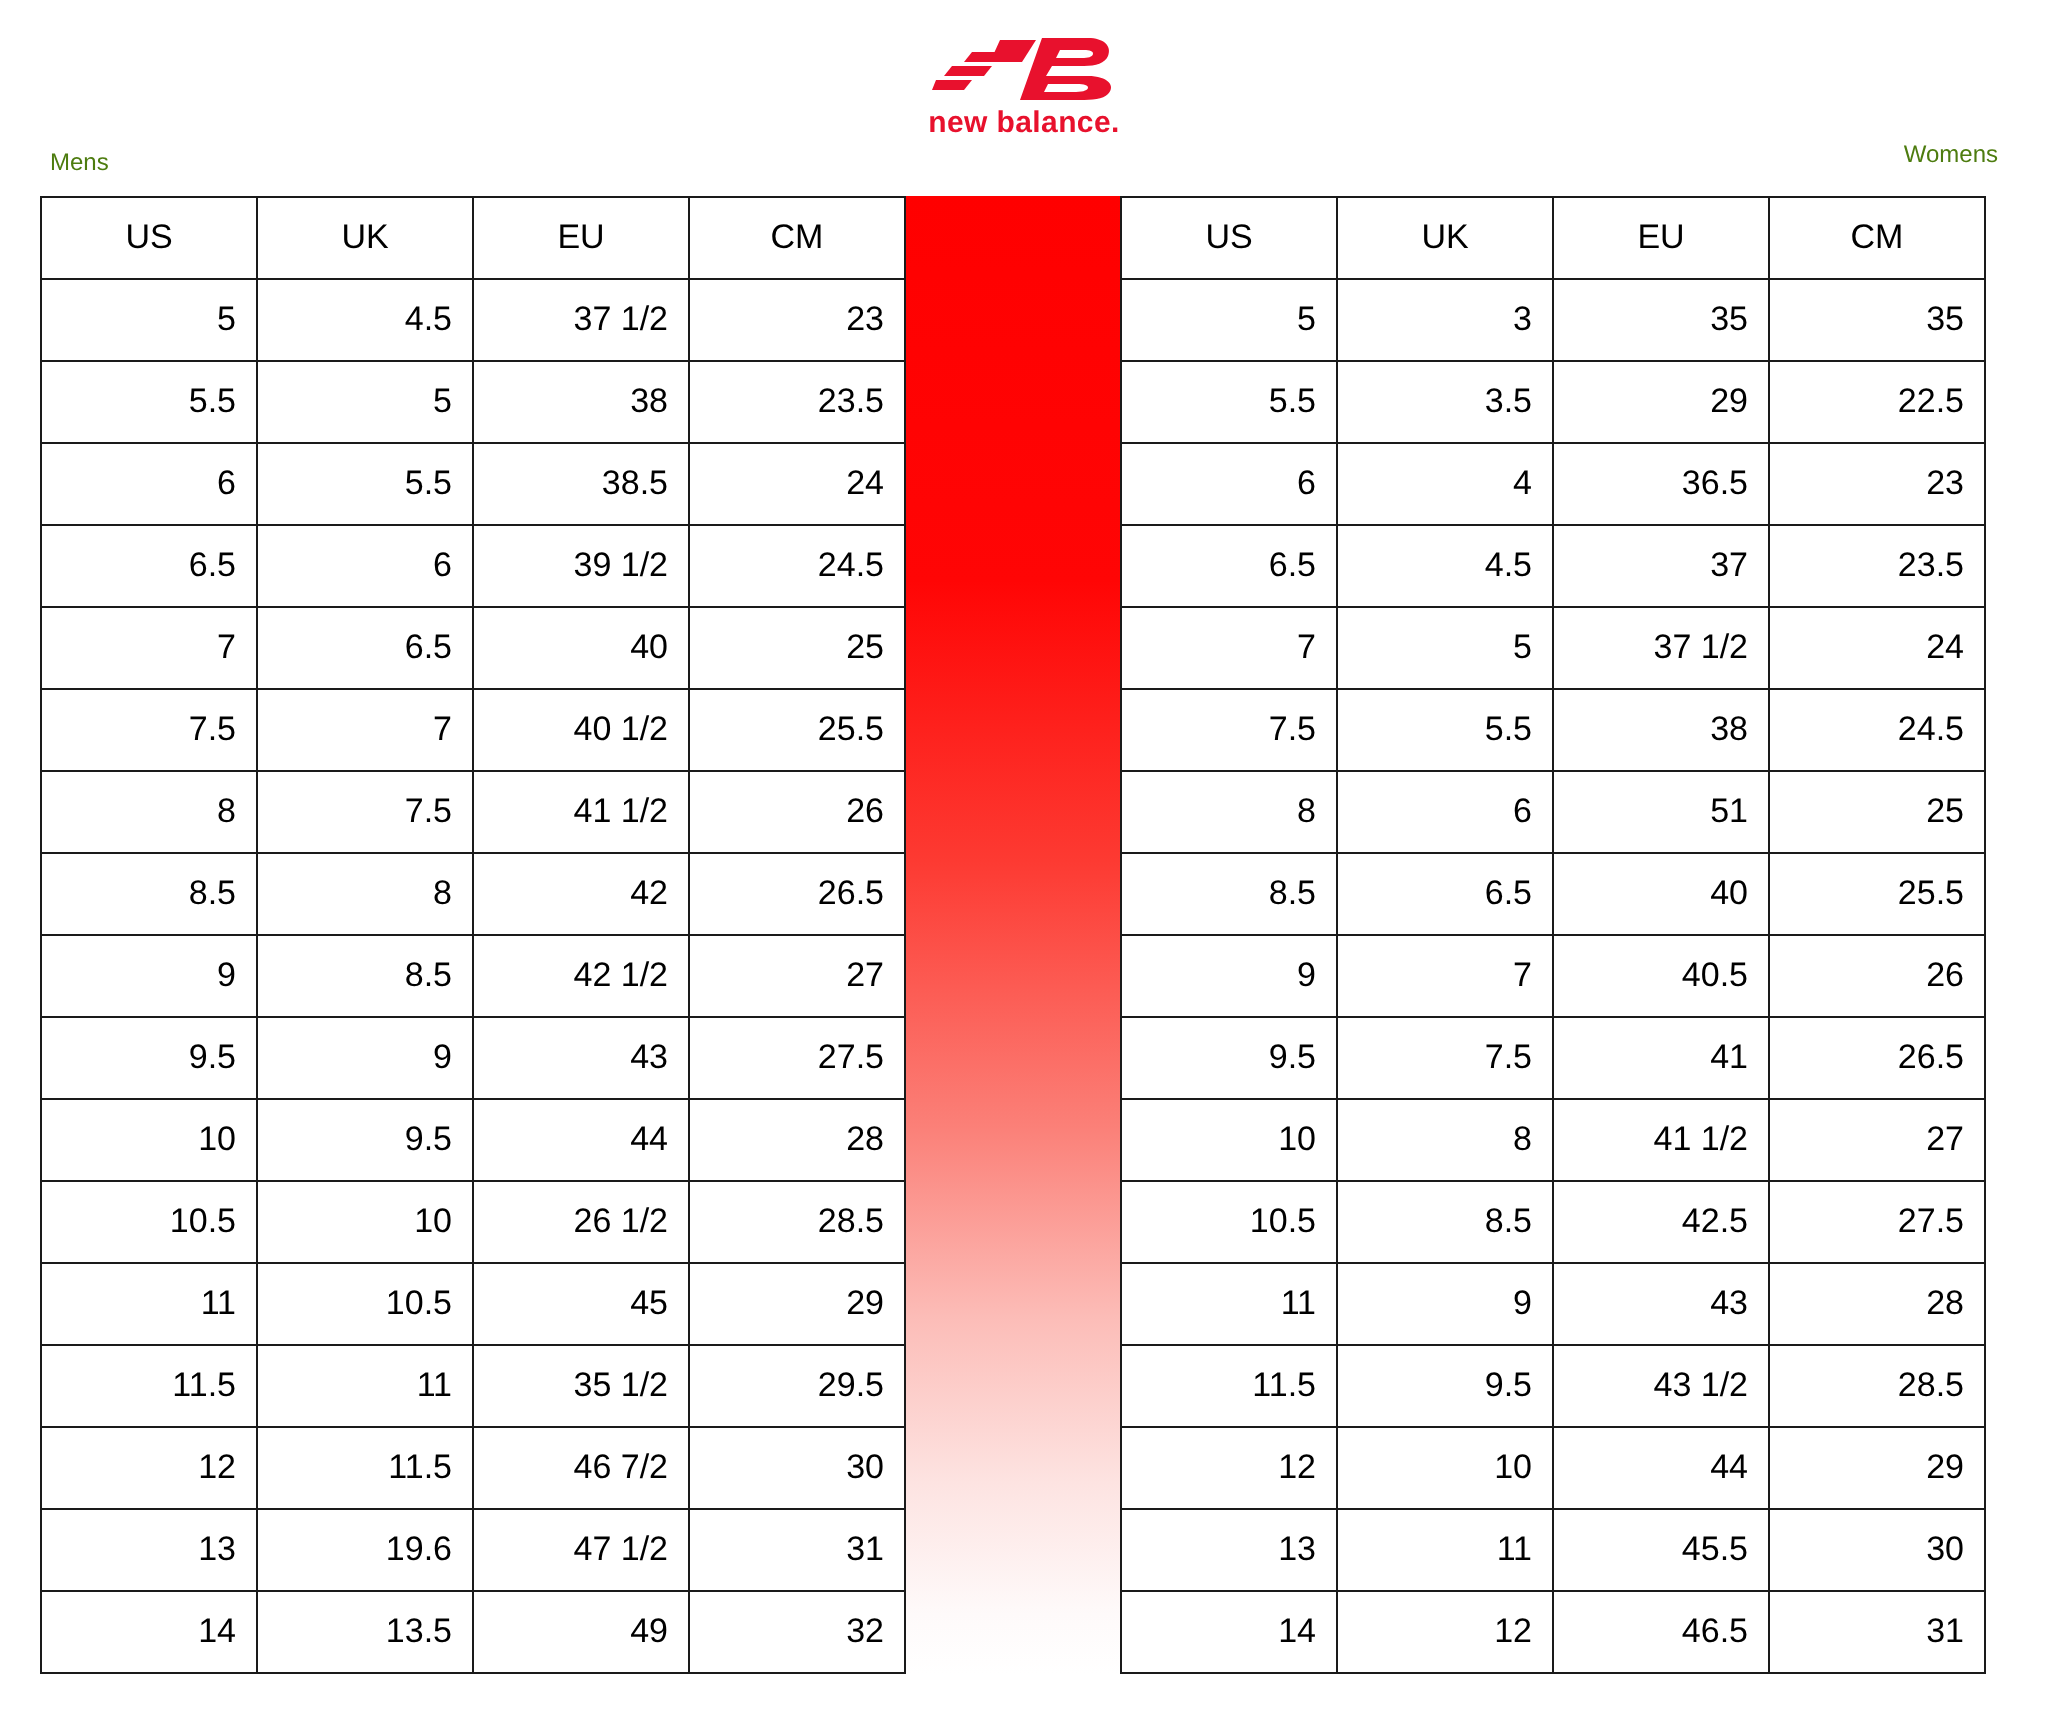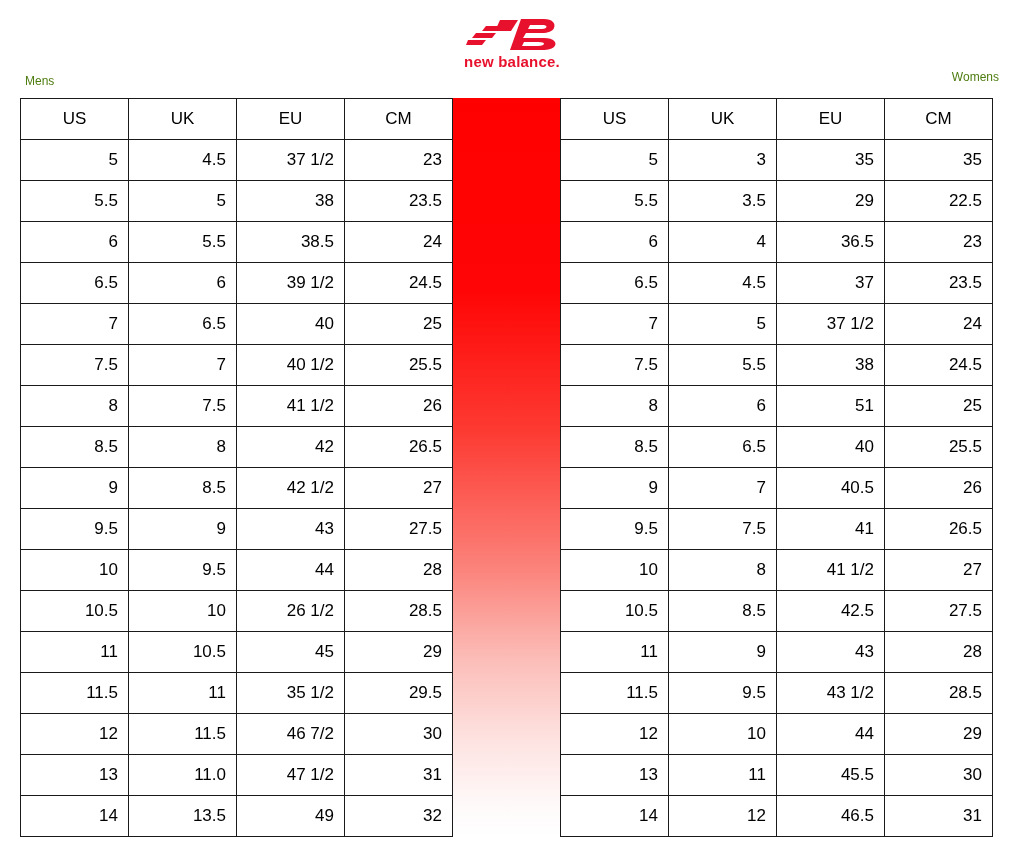--- a/index.html
+++ b/index.html
@@ -231,21 +231,21 @@
             <td>29.5</td>
           </tr>
         <tr>
             <td>12</td>
             <td>11.5</td>
             <td>46 7/2</td>
             <td>30</td>
           </tr>
         <tr>
             <td>13</td>
-            <td>11.0</td>
+            <td>19.6</td>
             <td>47 1/2</td>
             <td>31</td>
           </tr>
         <tr>
             <td>14</td>
             <td>13.5</td>
             <td>49</td>
             <td>32</td>
           </tr>
       </tbody>

